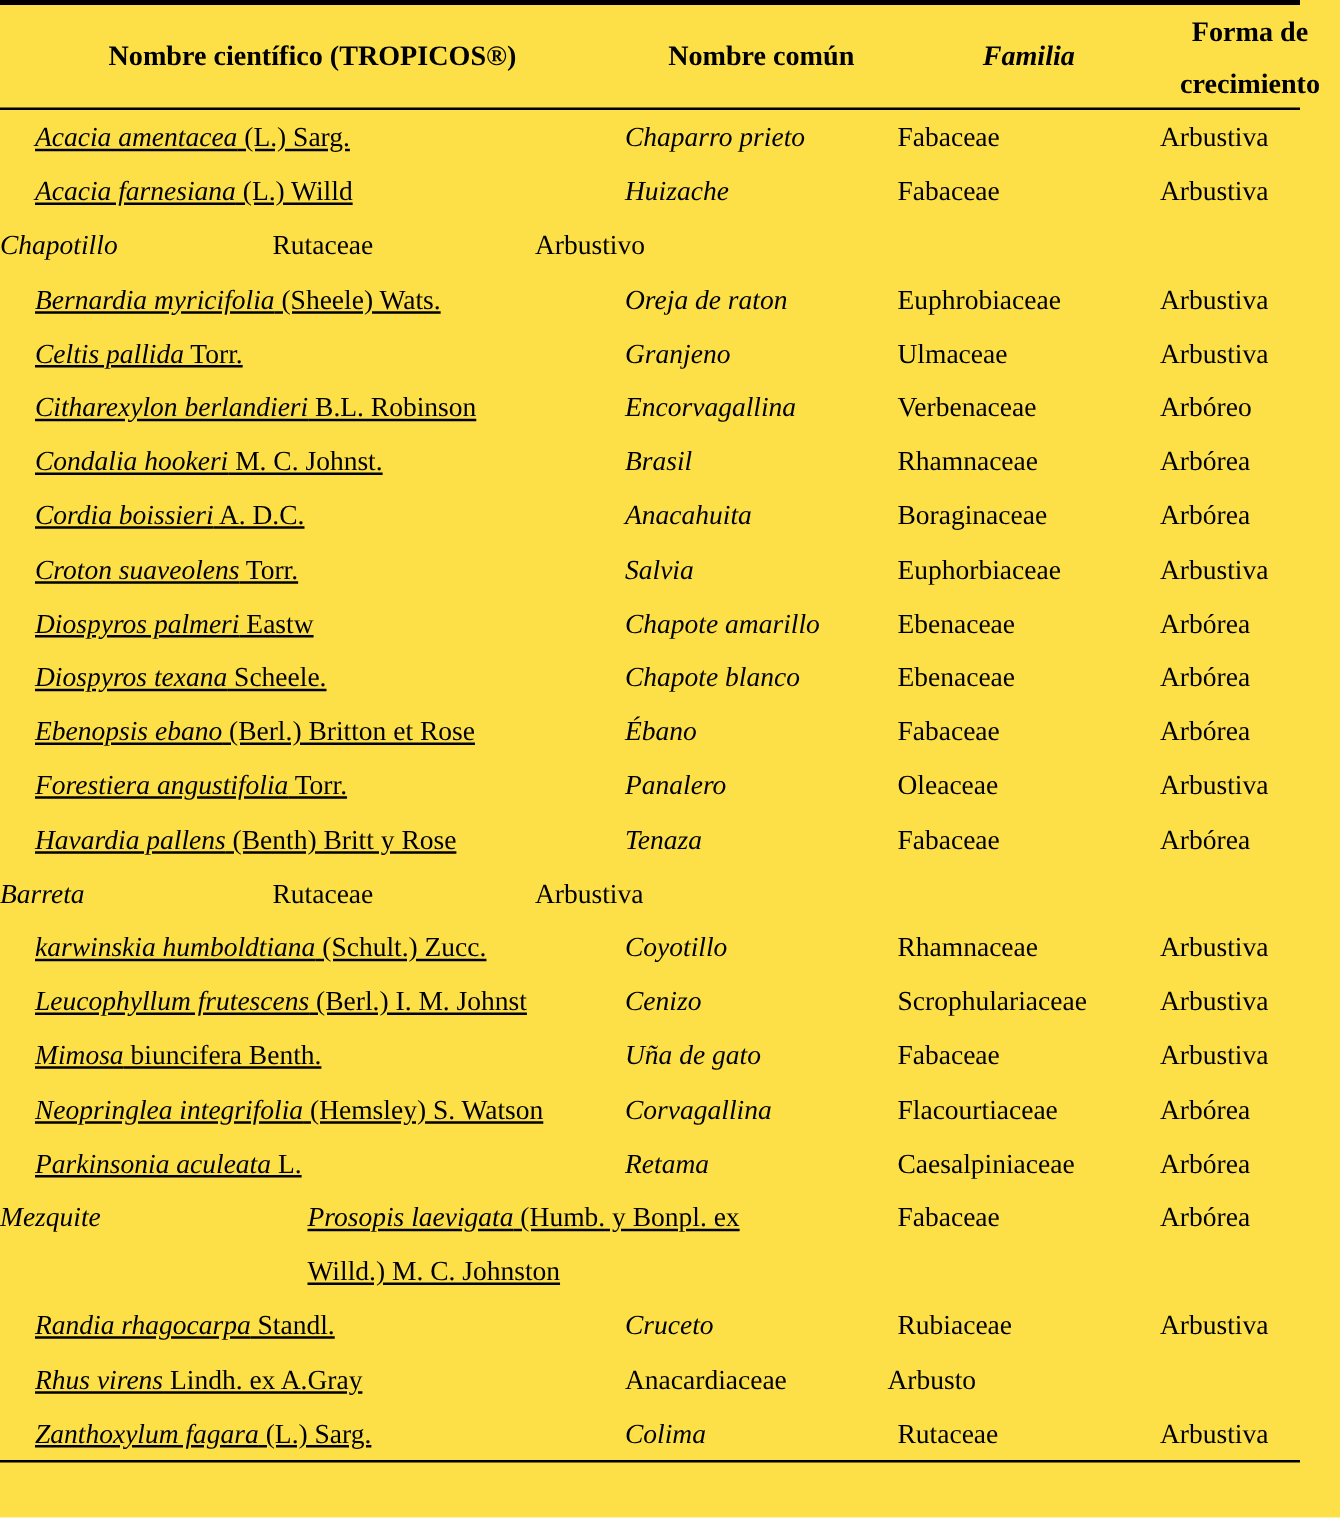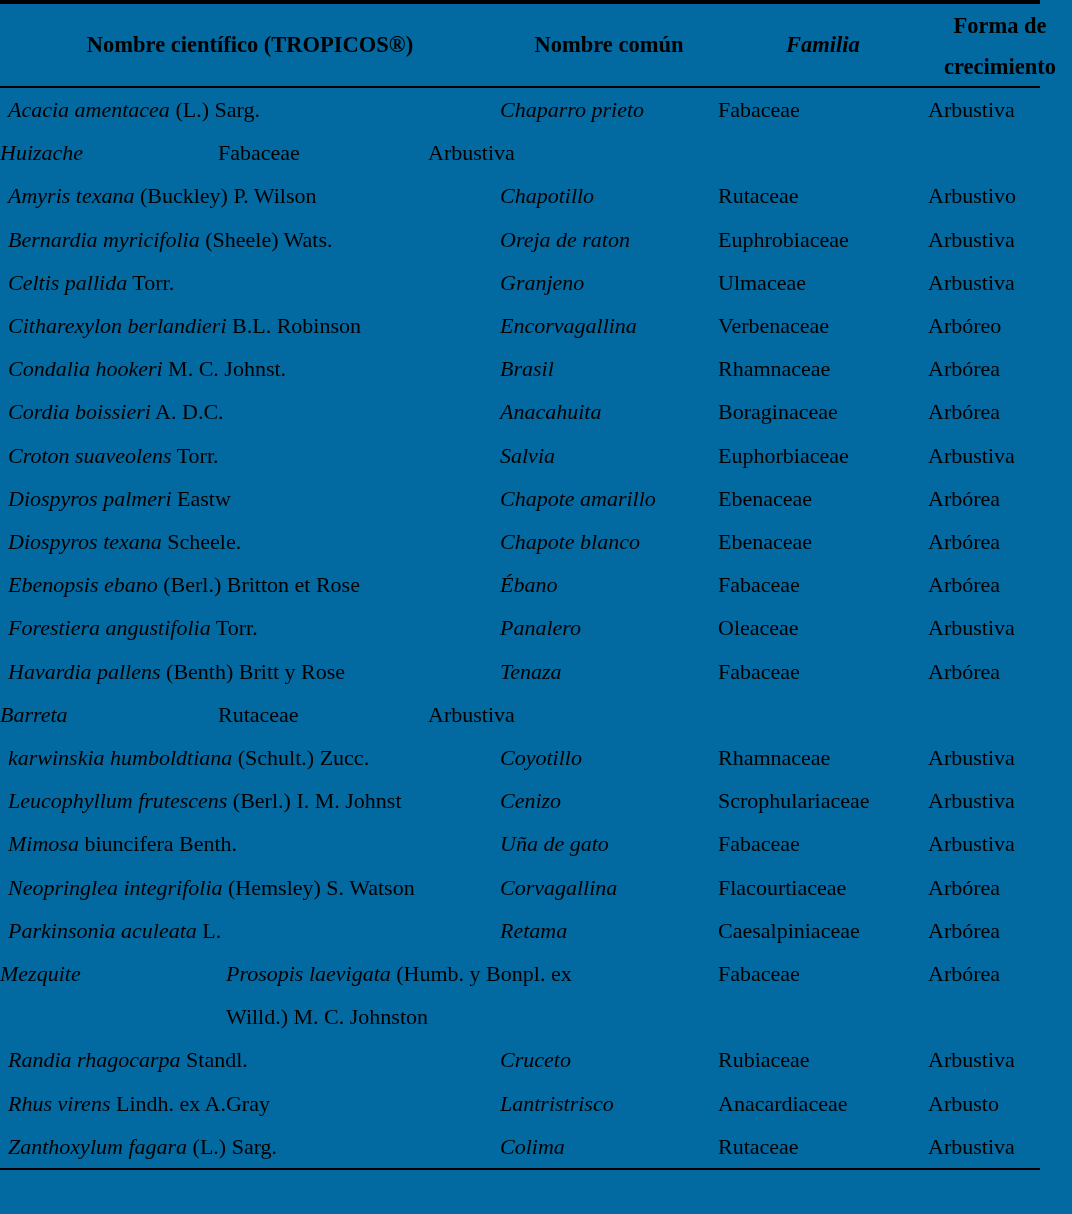--- a/index.html
+++ b/index.html
@@ -1,35 +1,35 @@
 <!DOCTYPE html>
 <html><head>
 <meta charset="utf-8">
 <style>
   * { margin: 0; padding: 0; box-sizing: border-box; }
   html, body { background: #ffffff; }
   body { width: 1072px; font-family: "Liberation Serif", "DejaVu Serif", serif; color: #000; }
-  .page { position: relative; width: 1072px; height: 1214px; background: #0369a1; overflow: hidden; }
+  .page { position: relative; width: 1072px; height: 1214px; background: #fde047; overflow: hidden; }
 
   .rule { width: 1040px; background: #000; }
   .rule-top { height: 4px; }
   .rule-mid { height: 2px; }
   .rule-bottom { height: 2px; }
 
   .header-row { display: flex; height: 82px; font-weight: bold; font-size: 22.5px; }
   .hc { text-align: center; }
   .hc.c1 { width: 500px; line-height: 82px; }
   .hc.c2 { width: 218px; line-height: 82px; }
   .hc.c3 { width: 210px; line-height: 82px; font-style: italic; }
   .hc.c4 { flex: 1; line-height: 41px; padding-top: 1px; }
 
   .tbody { font-size: 22px; }
   .trow { display: flex; }
   .c { line-height: 43.2px; }
-  .c.c1 { width: 500px; padding-left: 8px; white-space: pre-line; }
+  .c.c1 { width: 500px; padding-left: 28px; white-space: pre-line; text-decoration: underline; }
   .c.c2 { width: 218px; font-style: italic; }
   .c.c3 { width: 210px; }
   .c.c4 { flex: 1; font-family: Liberation Serif, serif; }
 </style>
 </head>
 <body>
 
 <div class="page">
 
   <div class="rule rule-top"></div>
@@ -48,27 +48,27 @@
 
   <div class="tbody">
   <div class="trow">
     <div class="c c1"><i>Acacia amentacea</i><span> (L.) Sarg.</span></div>
     <div class="c c2">Chaparro prieto</div>
     <div class="c c3">Fabaceae</div>
     <div class="c c4">Arbustiva</div>
   </div>
 
   <div class="trow">
+    <div class="c c1"><i>Acacia farnesiana</i><span> (L.) Willd</span></div>
     <div class="c c2">Huizache</div>
     <div class="c c3">Fabaceae</div>
     <div class="c c4">Arbustiva</div>
   </div>
 
   <div class="trow">
-    <div class="c c1"><i>Amyris texana</i><span> (Buckley) P. Wilson</span></div>
     <div class="c c2">Chapotillo</div>
     <div class="c c3">Rutaceae</div>
     <div class="c c4">Arbustivo</div>
   </div>
 
   <div class="trow">
     <div class="c c1"><i>Bernardia myricifolia</i><span> (Sheele) Wats.</span></div>
     <div class="c c2">Oreja de raton</div>
     <div class="c c3">Euphrobiaceae</div>
     <div class="c c4">Arbustiva</div>
@@ -195,21 +195,20 @@
 
   <div class="trow">
     <div class="c c1"><i>Randia rhagocarpa</i><span> Standl.</span></div>
     <div class="c c2">Cruceto</div>
     <div class="c c3">Rubiaceae</div>
     <div class="c c4">Arbustiva</div>
   </div>
 
   <div class="trow">
     <div class="c c1"><i>Rhus virens</i><span> Lindh. ex A.Gray</span></div>
-    <div class="c c2">Lantristrisco</div>
     <div class="c c3">Anacardiaceae</div>
     <div class="c c4">Arbusto</div>
   </div>
 
   <div class="trow">
     <div class="c c1"><i>Zanthoxylum fagara</i><span> (L.) Sarg.</span></div>
     <div class="c c2">Colima</div>
     <div class="c c3">Rutaceae</div>
     <div class="c c4">Arbustiva</div>
   </div>

